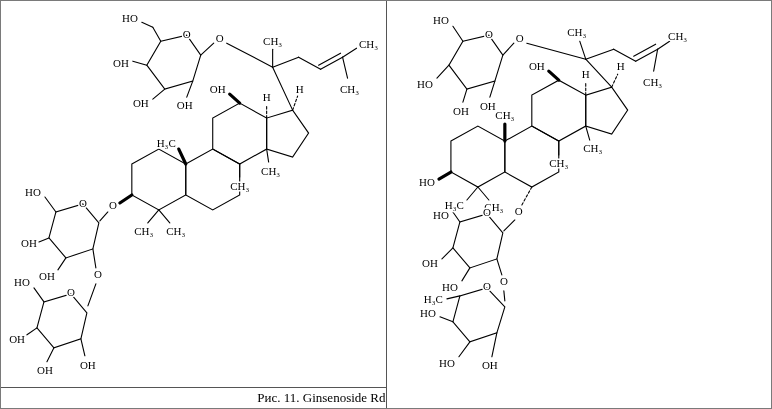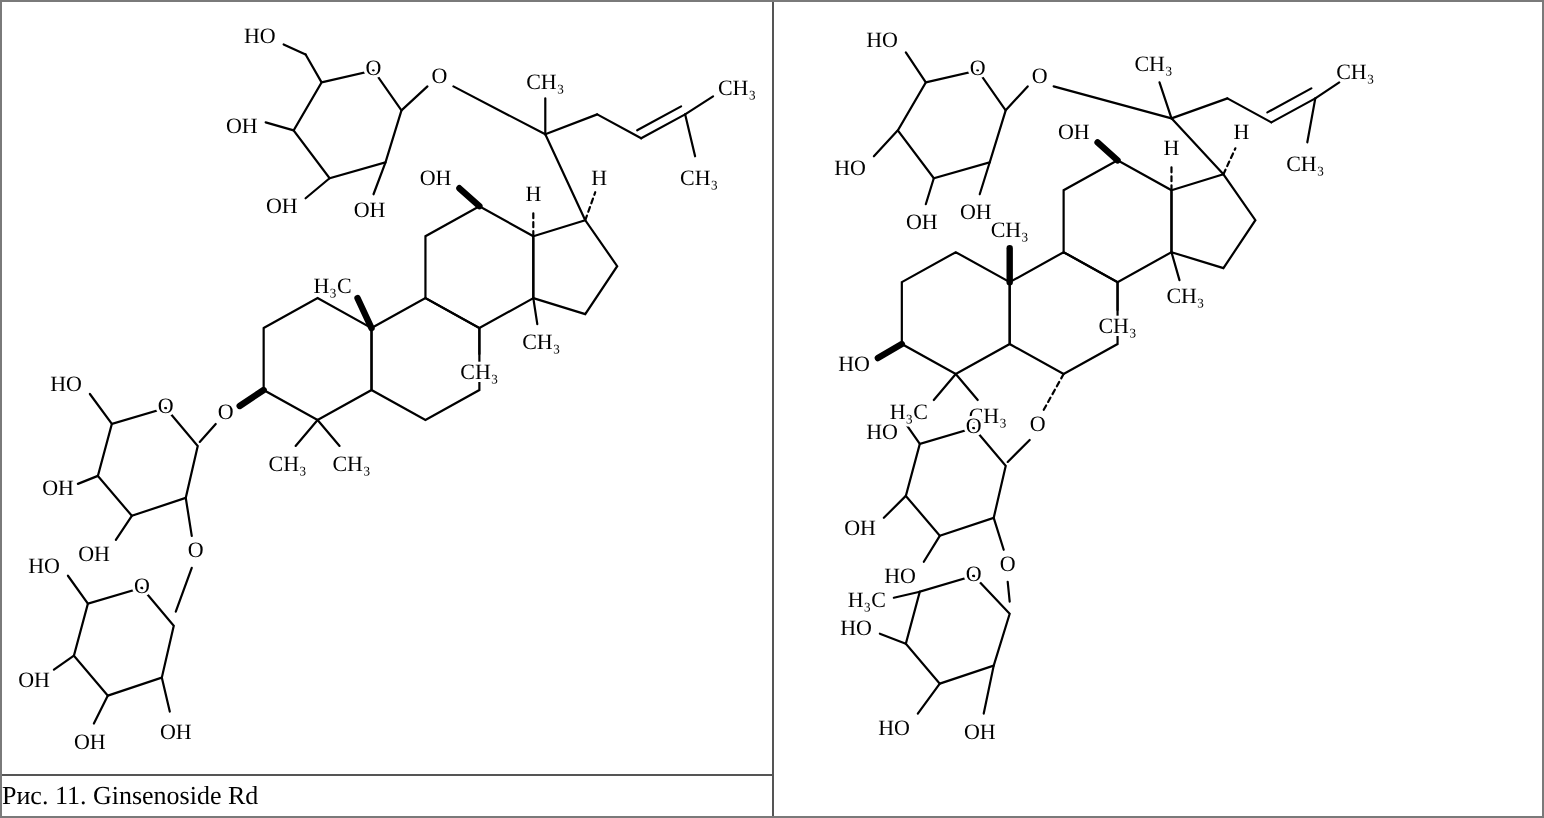--- a/index.html
+++ b/index.html
@@ -6,21 +6,21 @@
   .figure{
     width:772px;height:409px;box-sizing:border-box;
     border:1px solid #7a7a7a;background:#fff;
     display:flex;font-family:"Liberation Serif",serif;
   }
   .panel{flex:1 1 0;display:flex;flex-direction:column;min-width:0;}
   .panel + .panel{border-left:1px solid #555;}
   .structure{display:block;width:100%;height:calc(100% - 21px);}
   .caption{
     height:20px;line-height:20px;border-top:1px solid #555;
-    text-align:left;font-size:13px;color:#000;
+    text-align:right;font-size:13px;color:#000;
     font-family:"Liberation Serif",serif;
   }
   .ring{fill:none;stroke:#000;stroke-width:1.1;}
   .bond{stroke:#000;stroke-width:1.1;fill:none;stroke-linecap:round;}
   .wedge{stroke-width:3.2;}
   .hash{stroke-dasharray:2.5 2;}
   .atom-label{
     font-family:"Liberation Serif",serif;font-size:11px;fill:#000;
     stroke:#fff;stroke-width:3px;paint-order:stroke;stroke-linejoin:round;
     dominant-baseline:middle;

